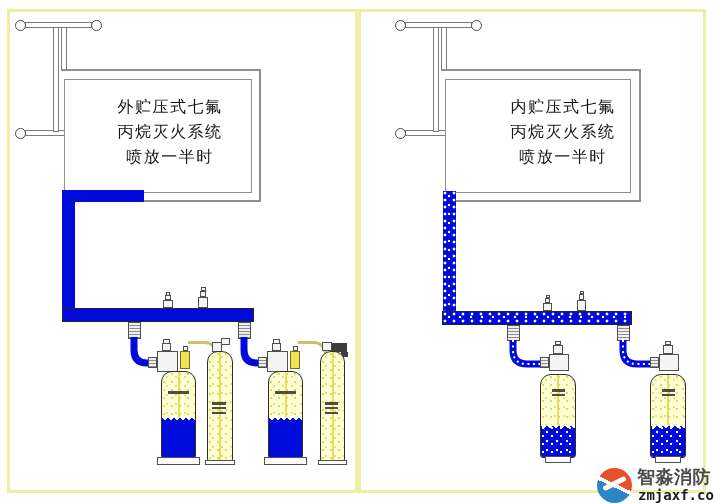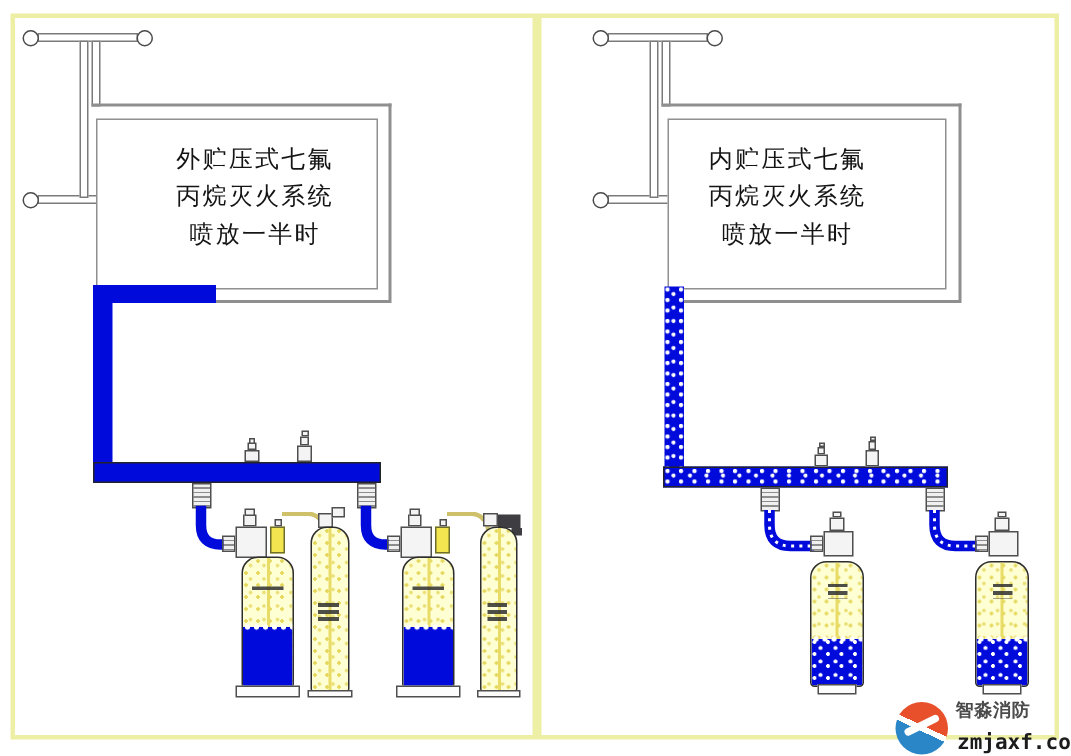--- a/index.html
+++ b/index.html
@@ -56,21 +56,21 @@
     background-size:6px 7px; }
   .base { position:absolute; background:#fcfcfc; border:1px solid #4f4f4f; box-sizing:border-box; }
   .smudge { position:absolute; opacity:.85;
     background-image:repeating-linear-gradient(180deg,#2f2f2f 0 2.6px, rgba(0,0,0,0) 2.6px 4.8px); }
 
   
   .wm-logo { position:absolute; left:597px; top:468px; width:35px; height:35px; border-radius:50%;
     background:linear-gradient(205deg,#E8502B 0 46%, #ffffff 46% 54%, #2B86C8 54% 100%); }
   .wm-logo::after { content:""; position:absolute; left:5px; top:13px; width:25px; height:5px;
     background:#fff; transform:rotate(-26deg); border-radius:3px; }
-  .wm-name { position:absolute; left:637px; top:465px; font-size:12px; font-weight:bold; color:#4b4b4b;
+  .wm-name { position:absolute; left:637px; top:465px; font-size:18px; font-weight:bold; color:#4b4b4b;
     letter-spacing:.5px; font-family:"Liberation Sans",sans-serif; }
   .wm-url { position:absolute; left:638px; top:487px; font-size:14px; font-weight:bold; color:#1c1c1c;
     font-family:"DejaVu Sans Mono",monospace; }
 </style>
 </head>
 <body>
 
 <div class="canvas">
 
   <div class="frame frame-left"></div>
@@ -178,21 +178,21 @@
     <div class="pipe" style="left:441px;top:27px;width:6px;height:44px"></div>
     <div class="nozzle" style="left:395px;top:20px"></div>
     <div class="nozzle" style="left:471px;top:20px"></div>
     <div class="nozzle" style="left:395px;top:128px"></div>
     <div class="nozzle" style="left:471px;top:128px"></div>
 
     <div class="gline-h" style="left:441px;top:69px;width:200px"></div>
     <div class="gline-v" style="left:639px;top:69px;height:133px"></div>
     <div class="gline-h" style="left:443px;top:200px;width:197px"></div>
     <div class="labelbox" style="left:445px;top:79px;width:186px;height:114px"></div>
-    <div class="title" style="left:432px;top:94px;width:186px">
+    <div class="title" style="left:470px;top:94px;width:186px">
       <div>内贮压式七氟</div>
       <div>丙烷灭火系统</div>
       <div>喷放一半时</div>
     </div>
 
     <div class="dotted-blue" style="left:443px;top:191px;width:13px;height:122px"></div>
     <div class="dotted-blue manifold" style="left:442px;top:311px;width:190px;height:14px"></div>
 
     <div class="fit" style="left:543px;top:303px;width:9px;height:8px"></div>
     <div class="fit" style="left:545px;top:298px;width:5px;height:5px"></div>

